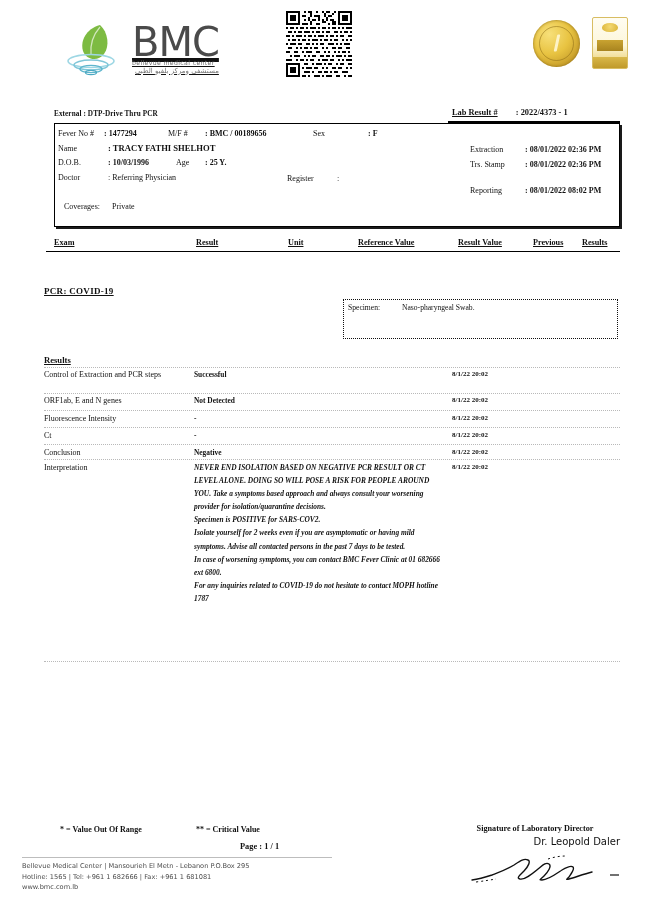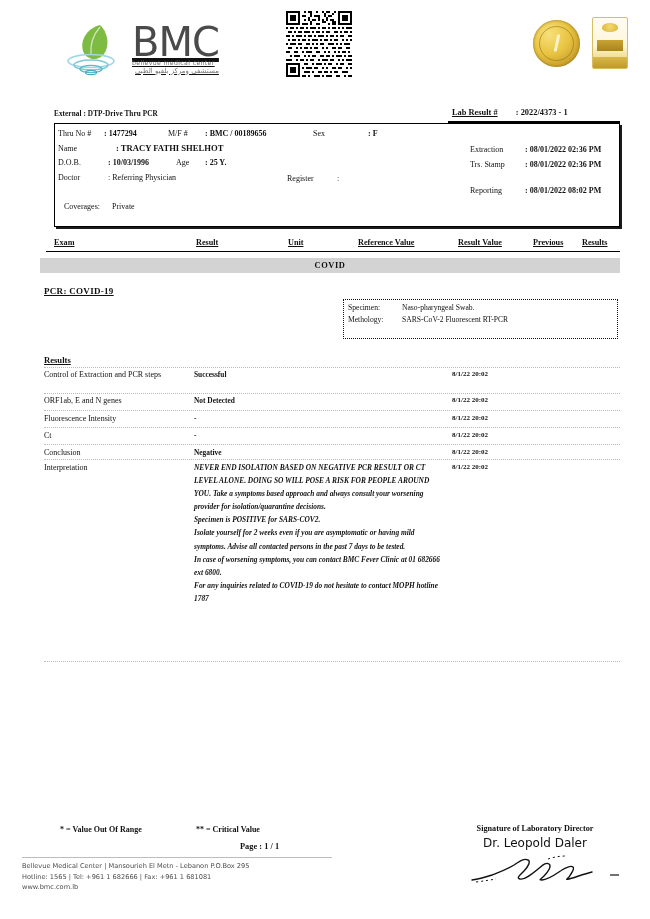--- a/index.html
+++ b/index.html
@@ -140,22 +140,22 @@
   .legend{position:absolute;top:825px;font-size:8px;font-weight:bold;}
   .legend.a{left:60px;}
   .legend.b{left:196px;}
   .pagenum{position:absolute;left:240px;top:842px;font-size:8.4px;font-weight:bold;}
 
   .sig-title{
     position:absolute;left:450px;top:824px;width:170px;text-align:center;
     font-size:8.2px;font-weight:bold;
   }
   .sig-name{
-    position:absolute;left:450px;top:836px;width:170px;text-align:center;
-    font-family:"DejaVu Sans", sans-serif;font-size:12px;
+    position:absolute;left:450px;top:836px;width:170px;text-align:right;
+    font-family:"DejaVu Sans", sans-serif;font-size:10px;
   }
   .sig-mark{position:absolute;left:470px;top:850px;width:150px;height:40px;}
 
   .footrule{position:absolute;left:22px;top:857px;width:310px;height:1px;background:#bdbdbd;}
   .footinfo{
     position:absolute;left:22px;top:861px;
     font-family:"DejaVu Sans", sans-serif;font-size:6.6px;color:#4c4c4c;line-height:10.6px;
   }
 </style>
 </head>
@@ -236,40 +236,40 @@
   </div>
   <div class="lr-underline"></div>
 
   <div class="external">External : DTP-Drive Thru PCR</div>
 
   <div class="infobox"></div>
   <div class="infobox-shadow"></div>
   <div class="infobox-shadowr"></div>
 
   <div class="row" style="left:58px;top:129px;">
-    <span class="lbl" style="width:44px;">Thru No #</span>
+    <span class="lbl" style="width:44px;">Fever No #</span>
     <span class="val">: 1477294</span>
   </div>
   <div class="row" style="left:168px;top:129px;">
     <span class="lbl">M/F #</span>
   </div>
   <div class="row" style="left:205px;top:129px;">
     <span class="val">: BMC / 00189656</span>
   </div>
   <div class="row" style="left:313px;top:129px;">
     <span class="lbl">Sex</span>
   </div>
   <div class="row" style="left:368px;top:129px;">
     <span class="val">: F</span>
   </div>
 
   <div class="row" style="left:58px;top:144px;">
     <span class="lbl">Name</span>
   </div>
-  <div class="row" style="left:116px;top:143px;">
+  <div class="row" style="left:108px;top:143px;">
     <span class="bigval">: TRACY FATHI SHELHOT</span>
   </div>
 
   <div class="row" style="left:58px;top:158px;">
     <span class="lbl">D.O.B.</span>
   </div>
   <div class="row" style="left:108px;top:158px;">
     <span class="val">: 10/03/1996</span>
   </div>
   <div class="row" style="left:176px;top:158px;">
@@ -322,32 +322,26 @@
     <span style="left:54px;">Exam</span>
     <span style="left:196px;">Result</span>
     <span style="left:288px;">Unit</span>
     <span style="left:358px;">Reference Value</span>
     <span style="left:458px;">Result Value</span>
     <span style="left:533px;">Previous</span>
     <span style="left:582px;">Results</span>
   </div>
   <div class="hdr-rule"></div>
 
-  <div class="covid-band">
-    <span>COVID</span>
-  </div>
 
   <div class="pcr-title">PCR: COVID-19</div>
 
   <div class="specbox">
     <div>
       <span class="sk">Specimen:</span><span>Naso-pharyngeal Swab.</span>
-    </div>
-    <div>
-      <span class="sk">Methology:</span><span>SARS-CoV-2 Fluorescent RT-PCR</span>
     </div>
   </div>
 
   <div class="results-title">Results</div>
 
   <div class="rowsep" style="top:367px;"></div>
   <div class="rlabel" style="top:369px;">Control of Extraction and PCR steps</div>
   <div class="rvalue" style="top:370px;">Successful</div>
   <div class="rdate" style="top:370px;">8/1/22 20:02</div>
 

